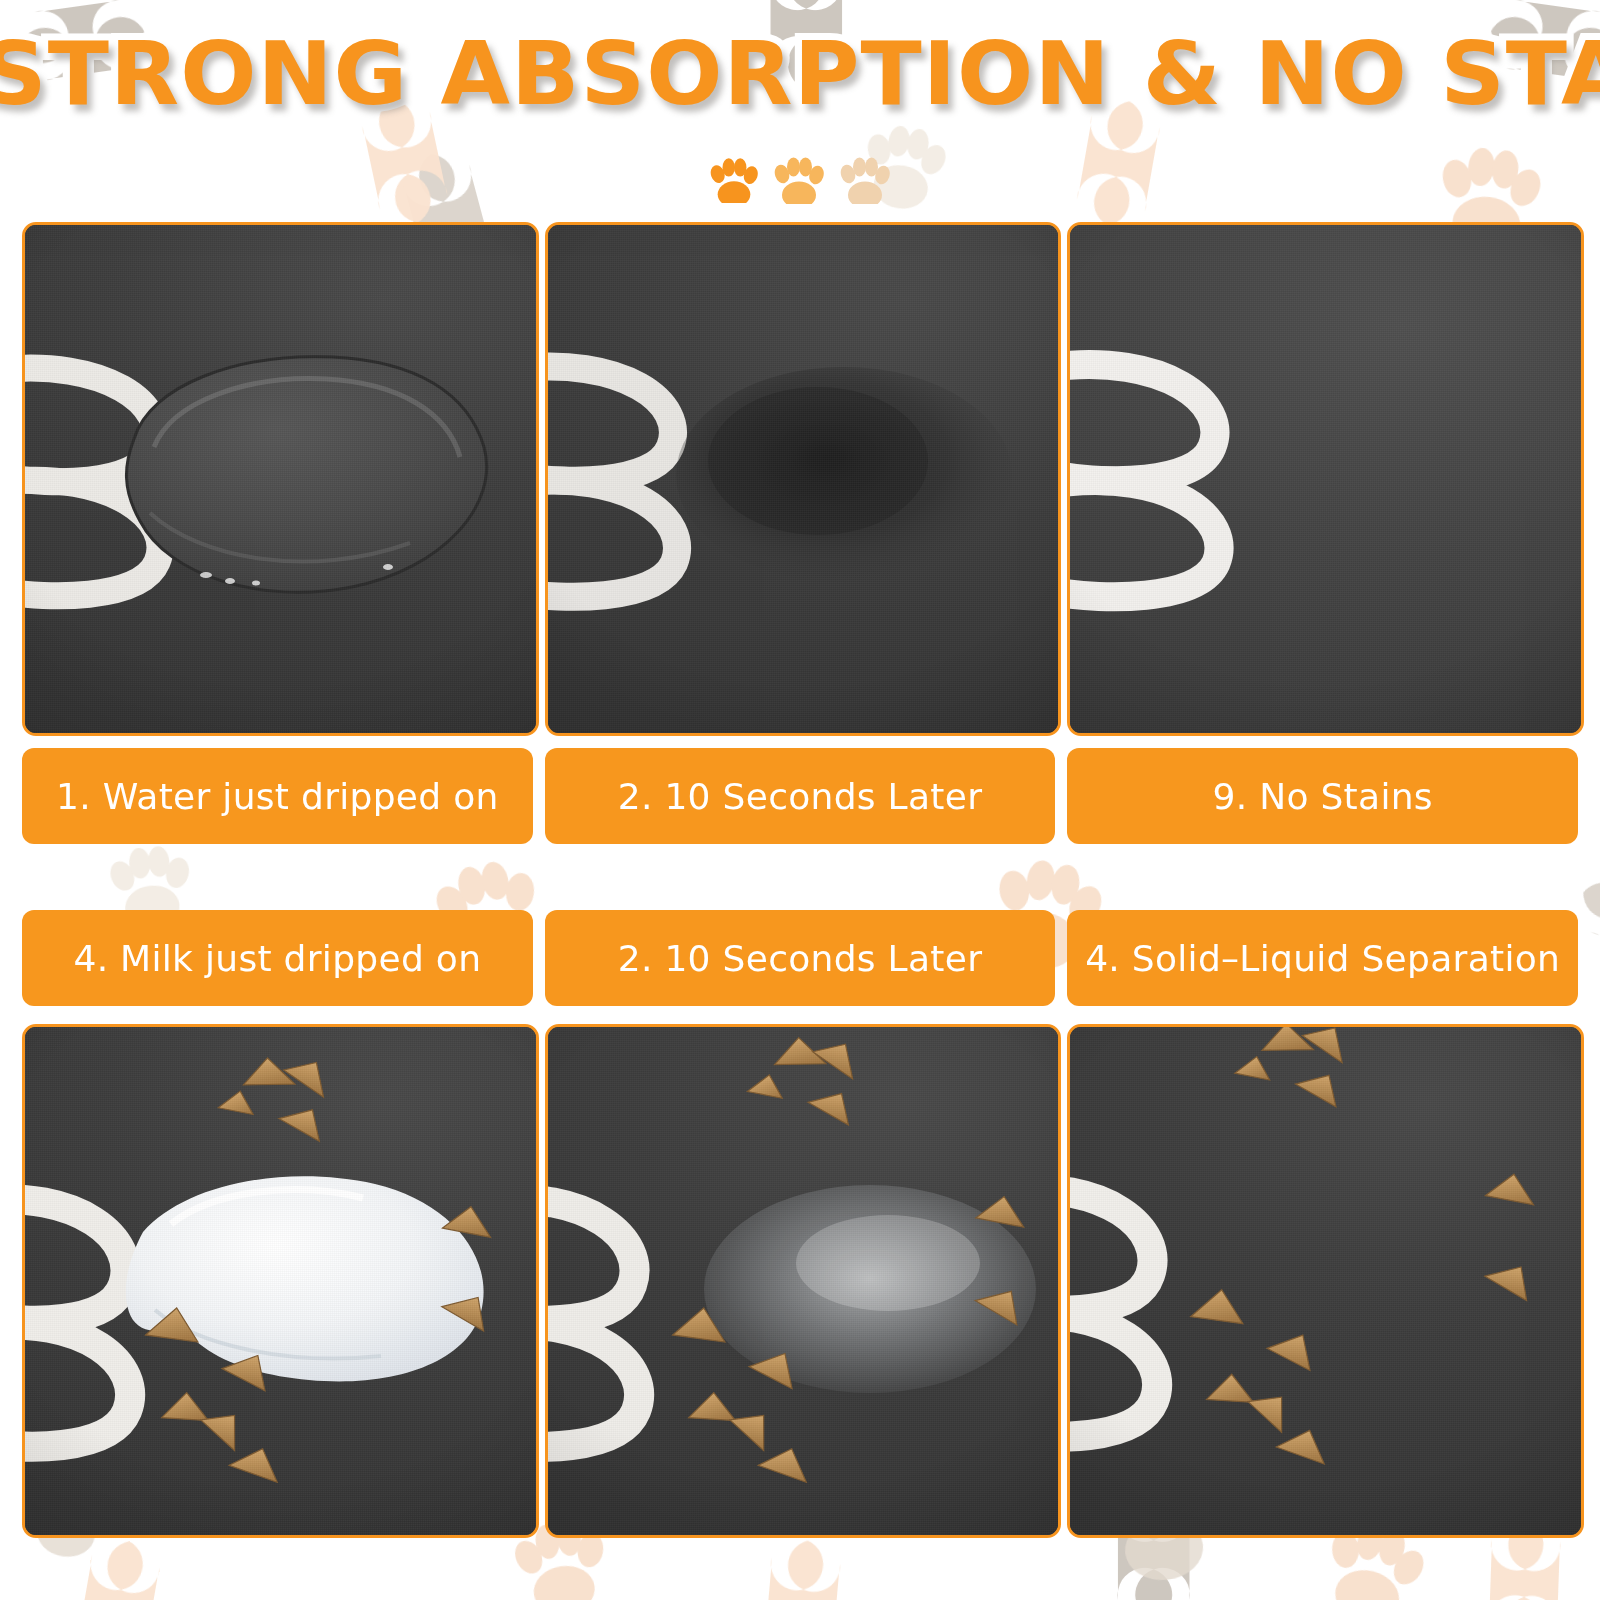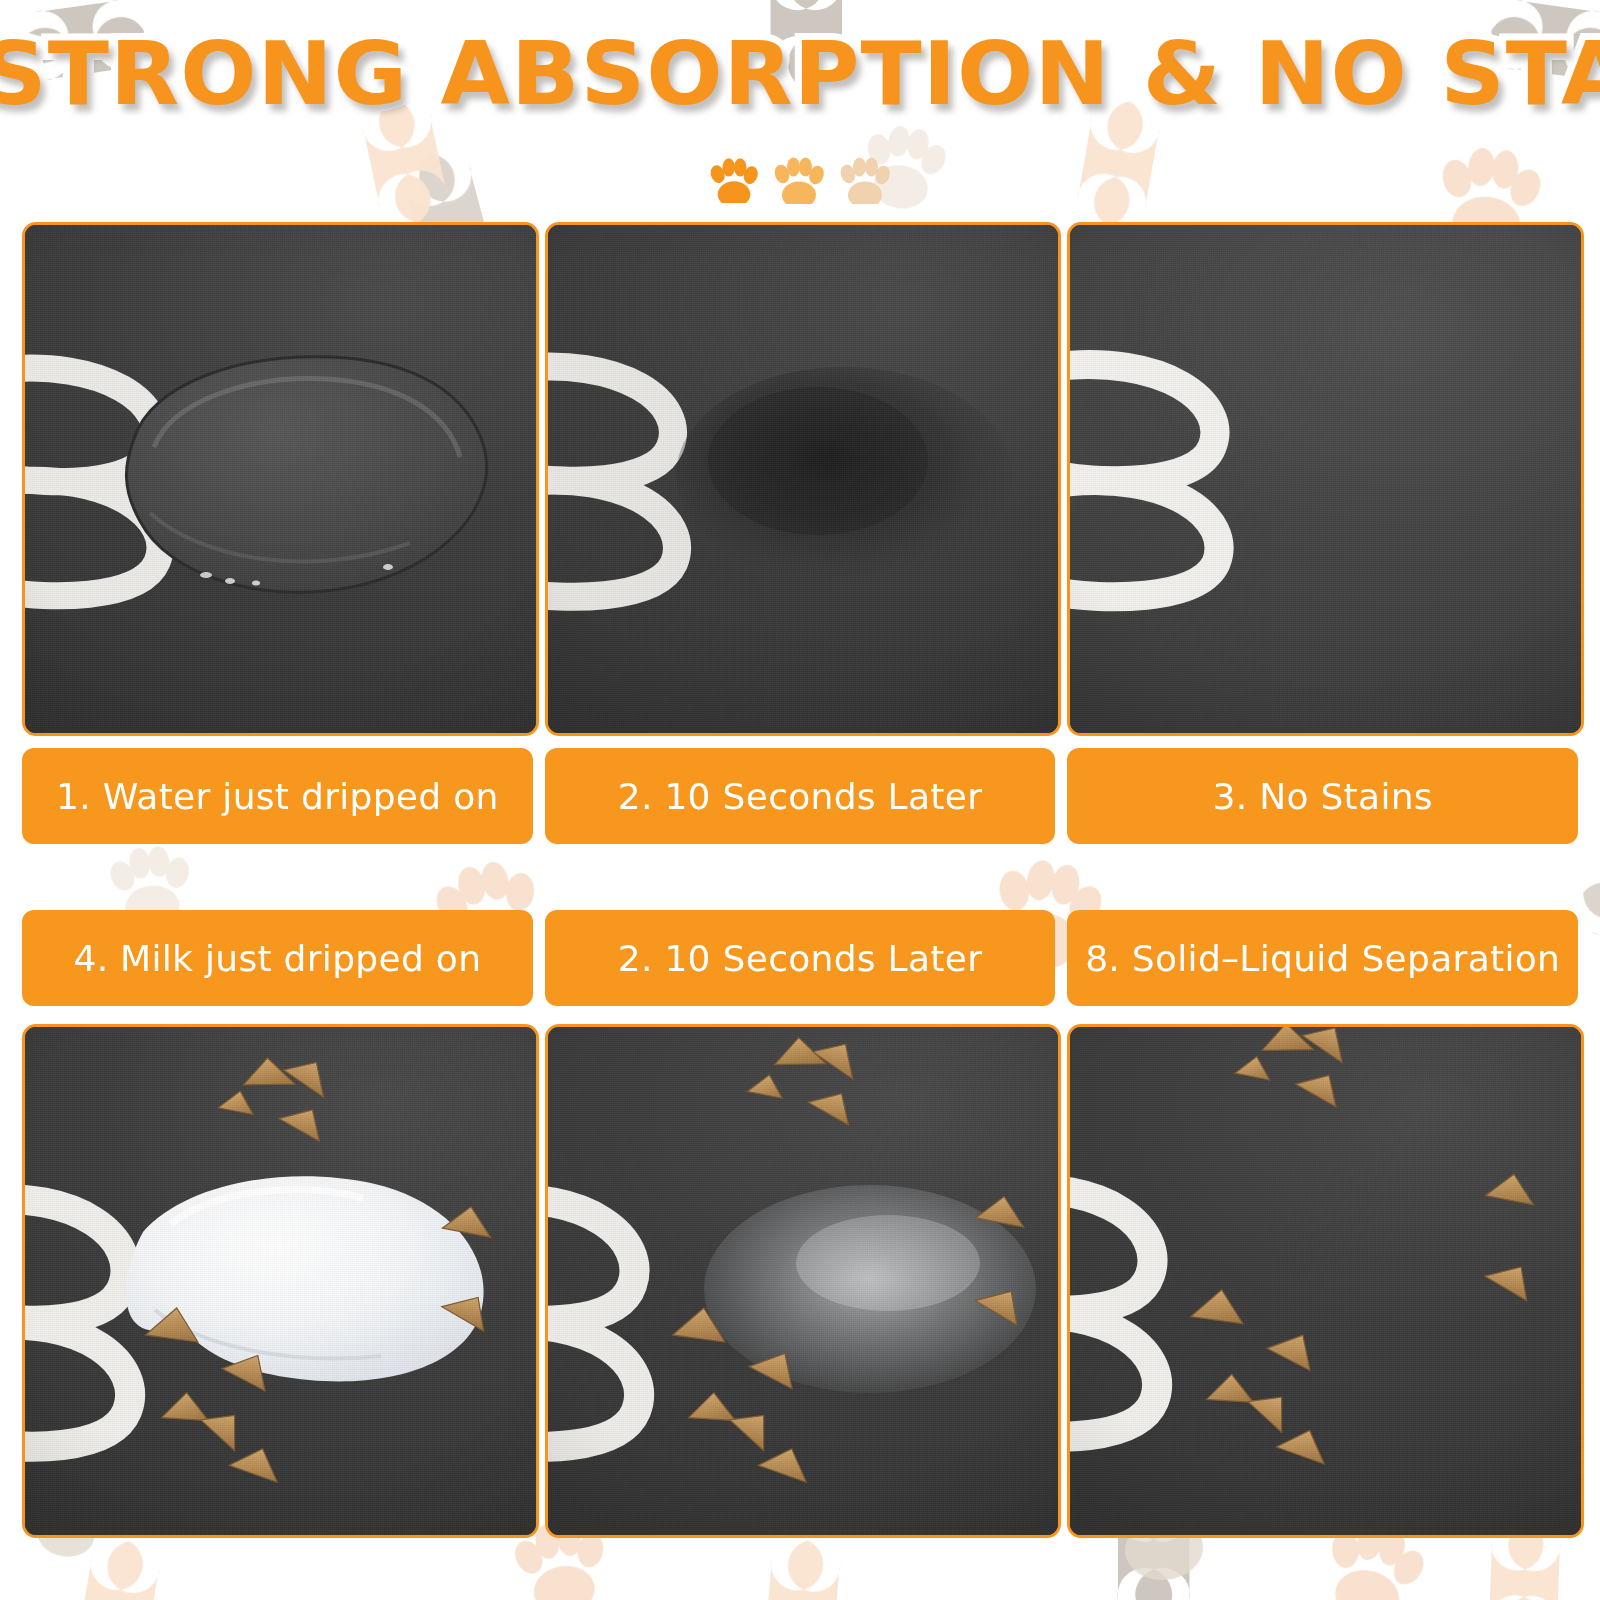--- a/index.html
+++ b/index.html
@@ -263,35 +263,35 @@
     <div class="spacer-a"></div>
 
     <div class="row caps">
       <div class="cell">
         <div class="cap">1. Water just dripped on</div>
       </div>
       <div class="cell">
         <div class="cap">2. 10 Seconds Later</div>
       </div>
       <div class="cell">
-        <div class="cap">3. No Stains</div>
+        <div class="cap">9. No Stains</div>
       </div>
     </div>
 
     <div class="spacer-b"></div>
 
     <div class="row caps">
       <div class="cell">
         <div class="cap">4. Milk just dripped on</div>
       </div>
       <div class="cell">
         <div class="cap">2. 10 Seconds Later</div>
       </div>
       <div class="cell">
-        <div class="cap">8. Solid–Liquid Separation</div>
+        <div class="cap">4. Solid–Liquid Separation</div>
       </div>
     </div>
 
     <div class="spacer-a"></div>
 
     <div class="row photos">
 
       <div class="cell">
         <div class="photo">
           <div class="mat"></div>

